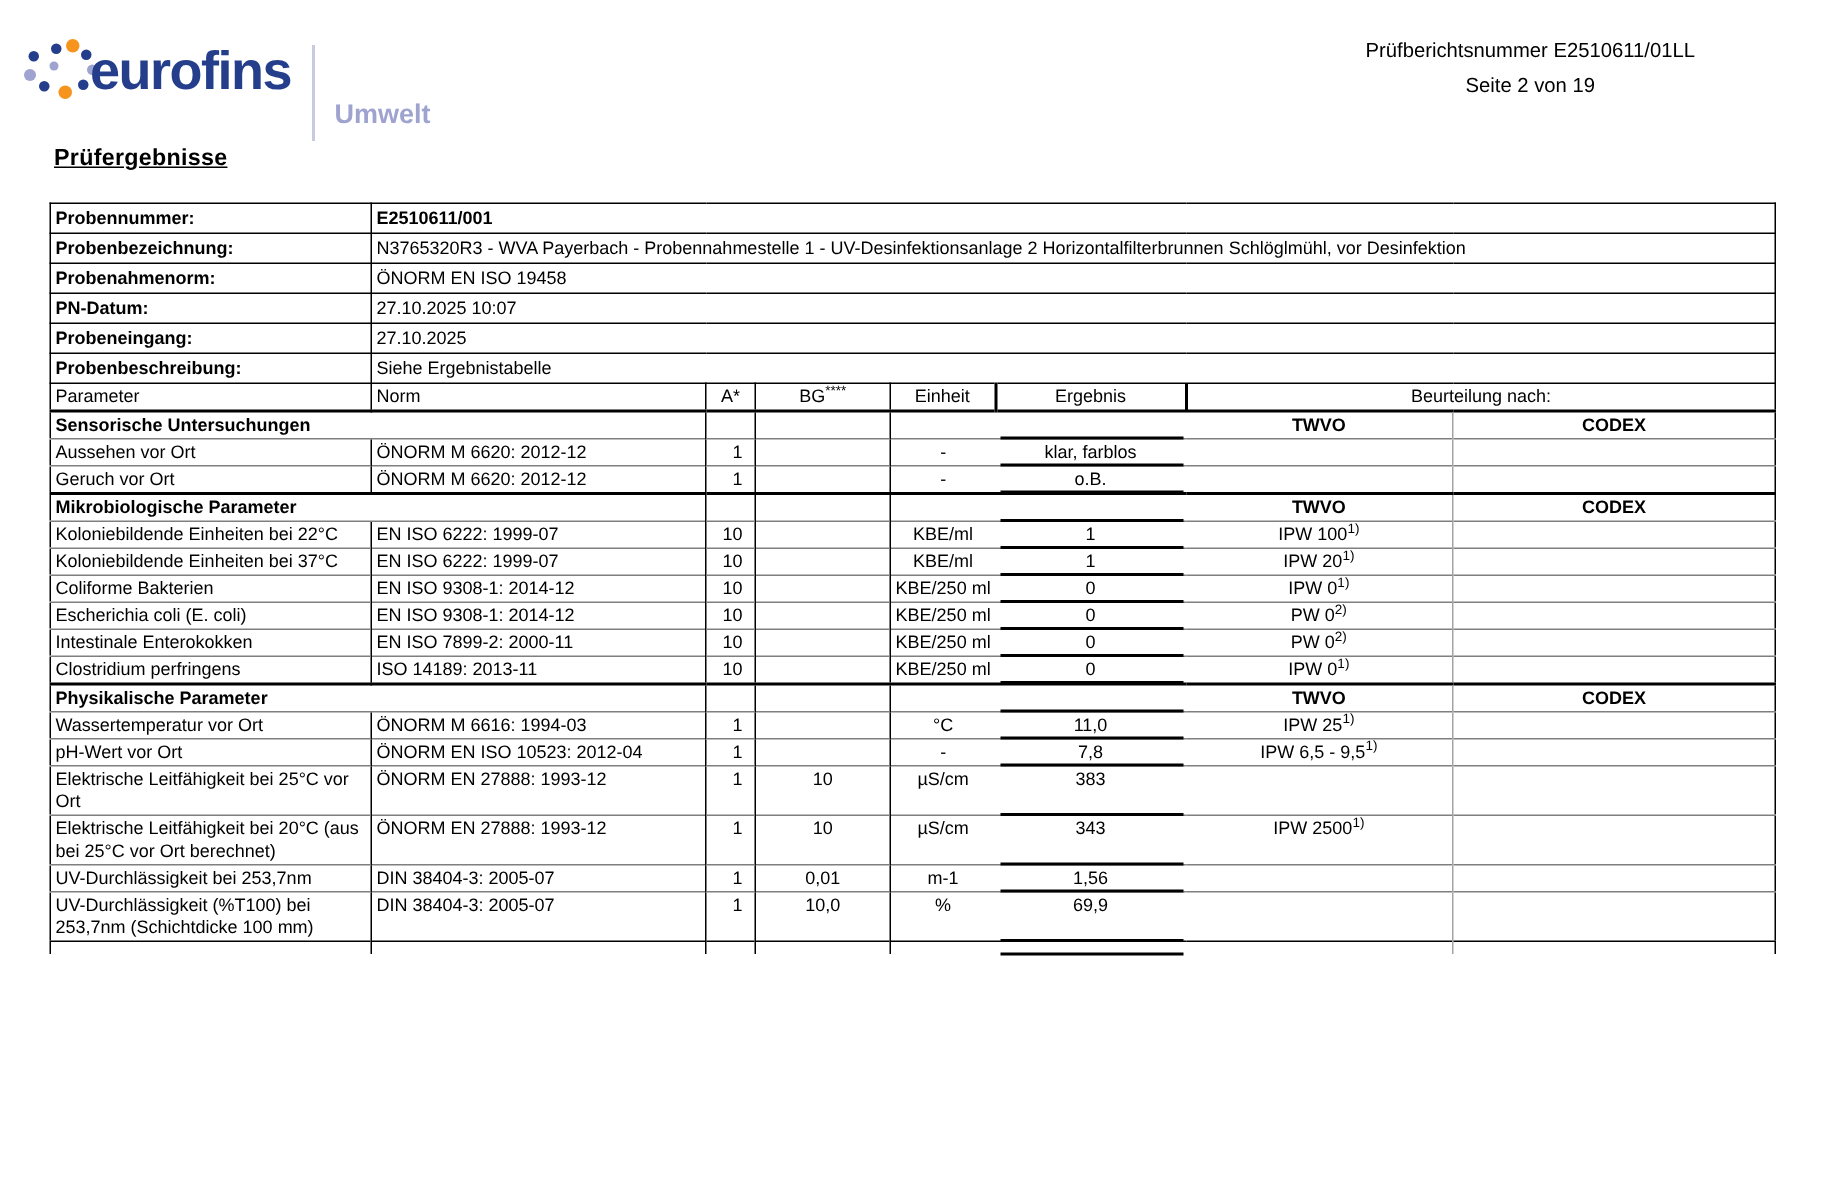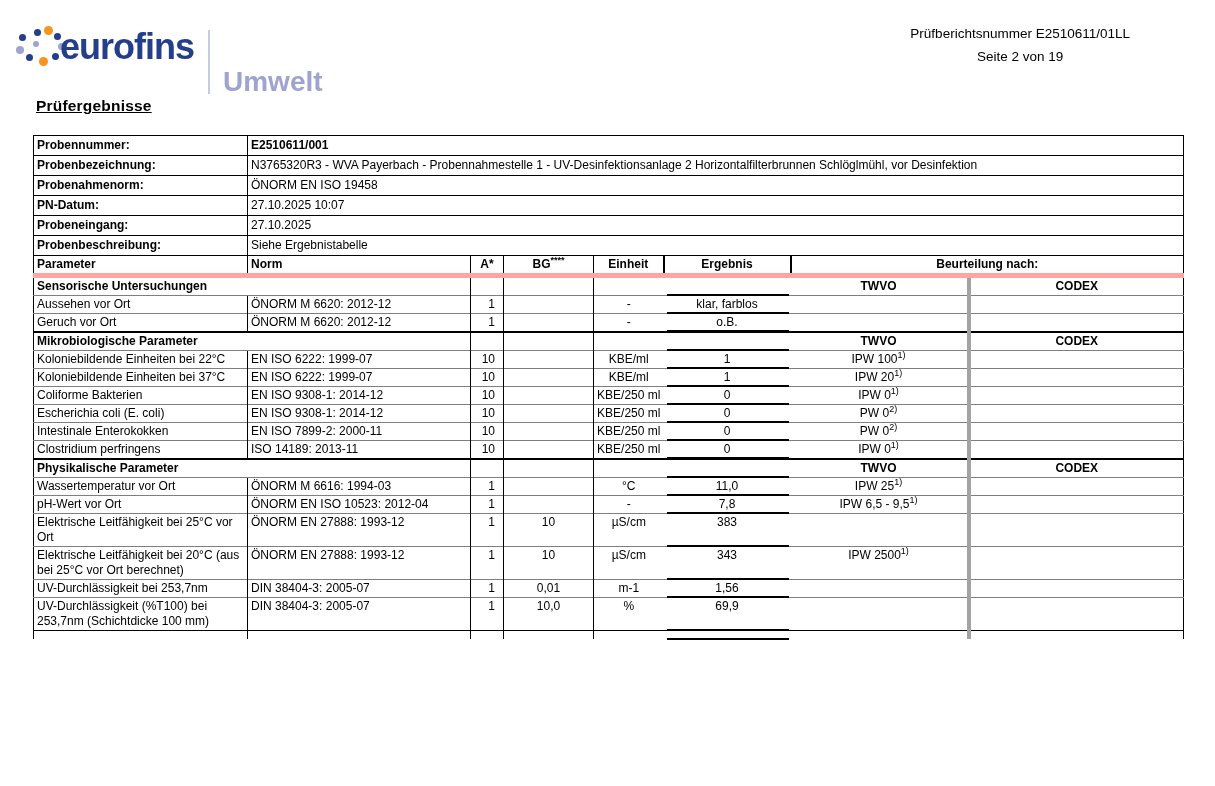--- a/index.html
+++ b/index.html
@@ -15,58 +15,58 @@
   .d4{left:44px;top:17px;width:7px;height:7px;background:#9ea3d0;}
   .d5{left:38px;top:27px;width:7px;height:7px;background:#243e8b;}
   .d6{left:25px;top:31px;width:9px;height:9px;background:#f7941d;}
   .d7{left:12px;top:28px;width:7px;height:7px;background:#243e8b;}
   .d8{left:2px;top:20px;width:8px;height:8px;background:#9ea3d0;}
   .d9{left:5px;top:8px;width:7px;height:7px;background:#243e8b;}
   .d10{left:19px;top:15px;width:6px;height:6px;background:#9ea3d0;}
   .brand{position:absolute;left:60px;top:26px;font-size:36px;font-weight:bold;
          letter-spacing:-1px;color:#243e8b;}
   .logo-divider{position:absolute;left:208px;top:30px;width:2px;height:64px;background:#c6cbe2;}
-  .division{position:absolute;left:223px;top:66px;font-size:28px;font-weight:bold;color:#9ea3d0;}
+  .division{position:absolute;left:223px;top:66px;font-size:18px;font-weight:bold;color:#9ea3d0;}
 
   .header-right{position:absolute;top:22px;right:85px;text-align:center;
                 font-size:13.5px;line-height:23px;}
 
   .page-title{position:absolute;left:36px;top:97px;font-size:15.5px;font-weight:bold;
               text-decoration:underline;letter-spacing:.2px;}
 
   
   table.results{position:absolute;left:33px;top:135px;width:1150px;
                 border-collapse:collapse;table-layout:fixed;
                 border:1px solid #000;border-bottom:none;
                 font-size:12px;}
   td,th{vertical-align:top;padding:1px 3px;line-height:15px;word-wrap:break-word;}
 
   tr.info td{border:1px solid #000;height:17px;line-height:16px;}
   tr.info td.lbl{font-weight:bold;}
   tr.info td.b{font-weight:bold;}
 
-  tr.hdr th{font-weight:bold;text-align:center;border-top:1px solid #000;
-            border-bottom:5px solid #fca5a5;line-height:15px;}
+  tr.hdr th{font-weight:normal;text-align:center;border-top:1px solid #000;
+            border-bottom:1px solid #fca5a5;line-height:15px;}
   tr.hdr th.c-param,tr.hdr th.c-norm{text-align:left;}
   th.c-norm,th.c-a,th.c-bg,th.c-einheit{border-left:1px solid #000;}
   th.c-erg{border:2px solid #000;}
 
   tr.sect td{border-top:2px solid #000;font-weight:bold;}
   tr.data td{border-top:1px solid #7f7f7f;}
   tr.stub td{border-top:1px solid #000;height:8px;padding:0;line-height:8px;}
 
   td.c-norm{border-left:1px solid #000;}
   td.c-a{border-left:1px solid #000;text-align:right;padding-right:8px;}
   td.c-bg{border-left:1px solid #000;text-align:center;}
   td.c-einheit{border-left:1px solid #000;text-align:center;}
   td.c-erg{text-align:center;position:relative;}
   td.c-erg::after{content:"";position:absolute;left:3px;right:2px;bottom:-1px;
                   border-bottom:2px solid #000;}
   td.c-twvo{text-align:center;}
-  td.c-codex{border-left:4px solid #a3a3a3;text-align:center;}
+  td.c-codex{border-left:1px solid #a3a3a3;text-align:center;}
   sup{font-size:9px;line-height:0;}
 </style>
 </head>
 <body>
 
 <div class="page">
 
   <div>
     <div class="logo-dots">
       <i class="d1"></i>

